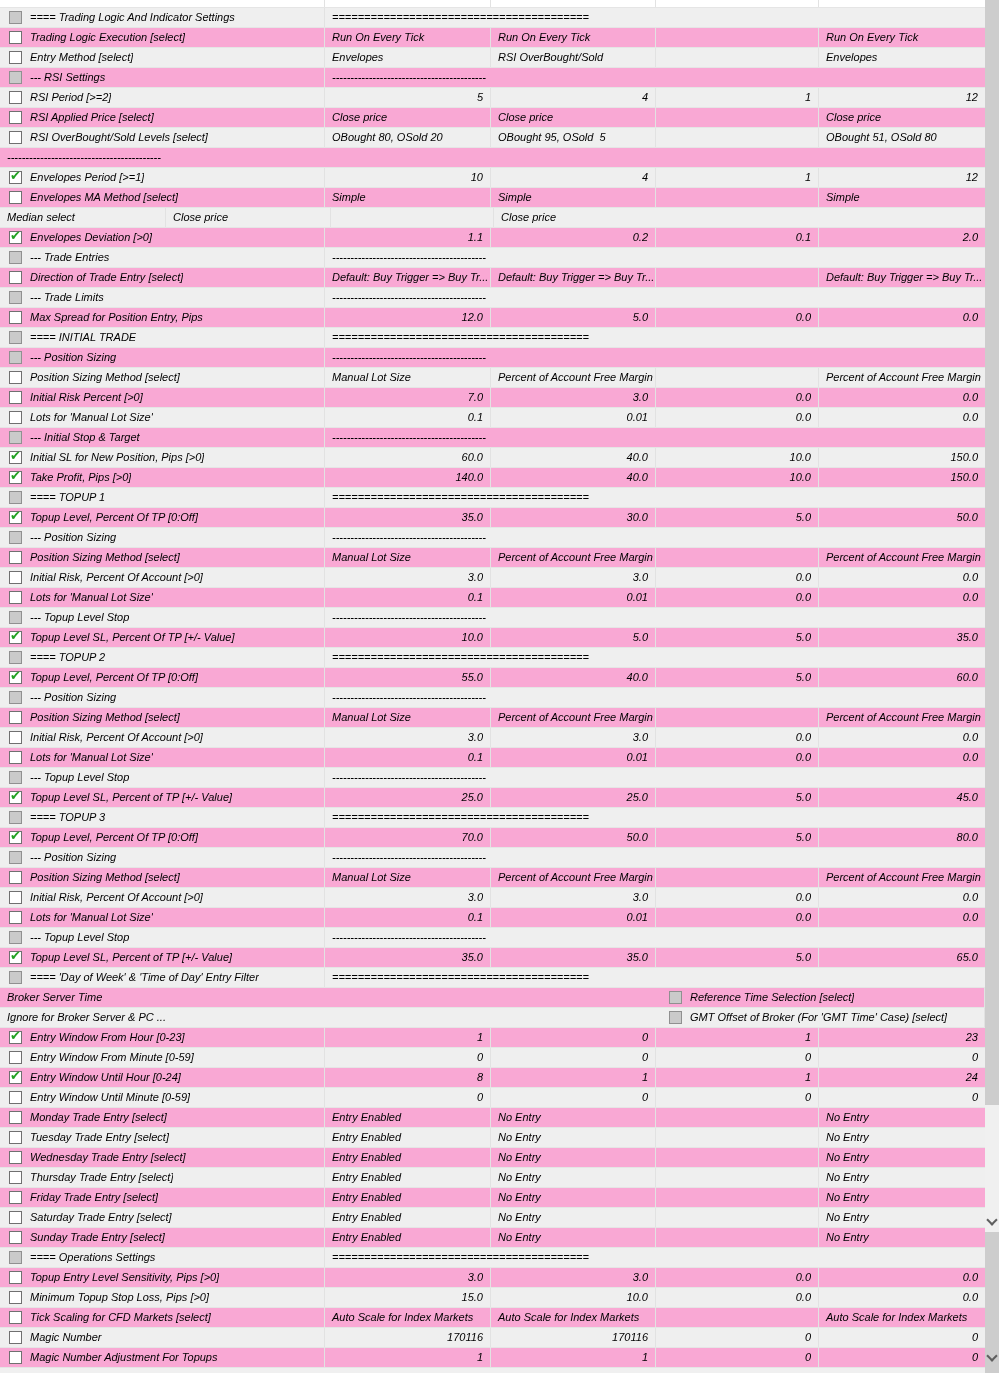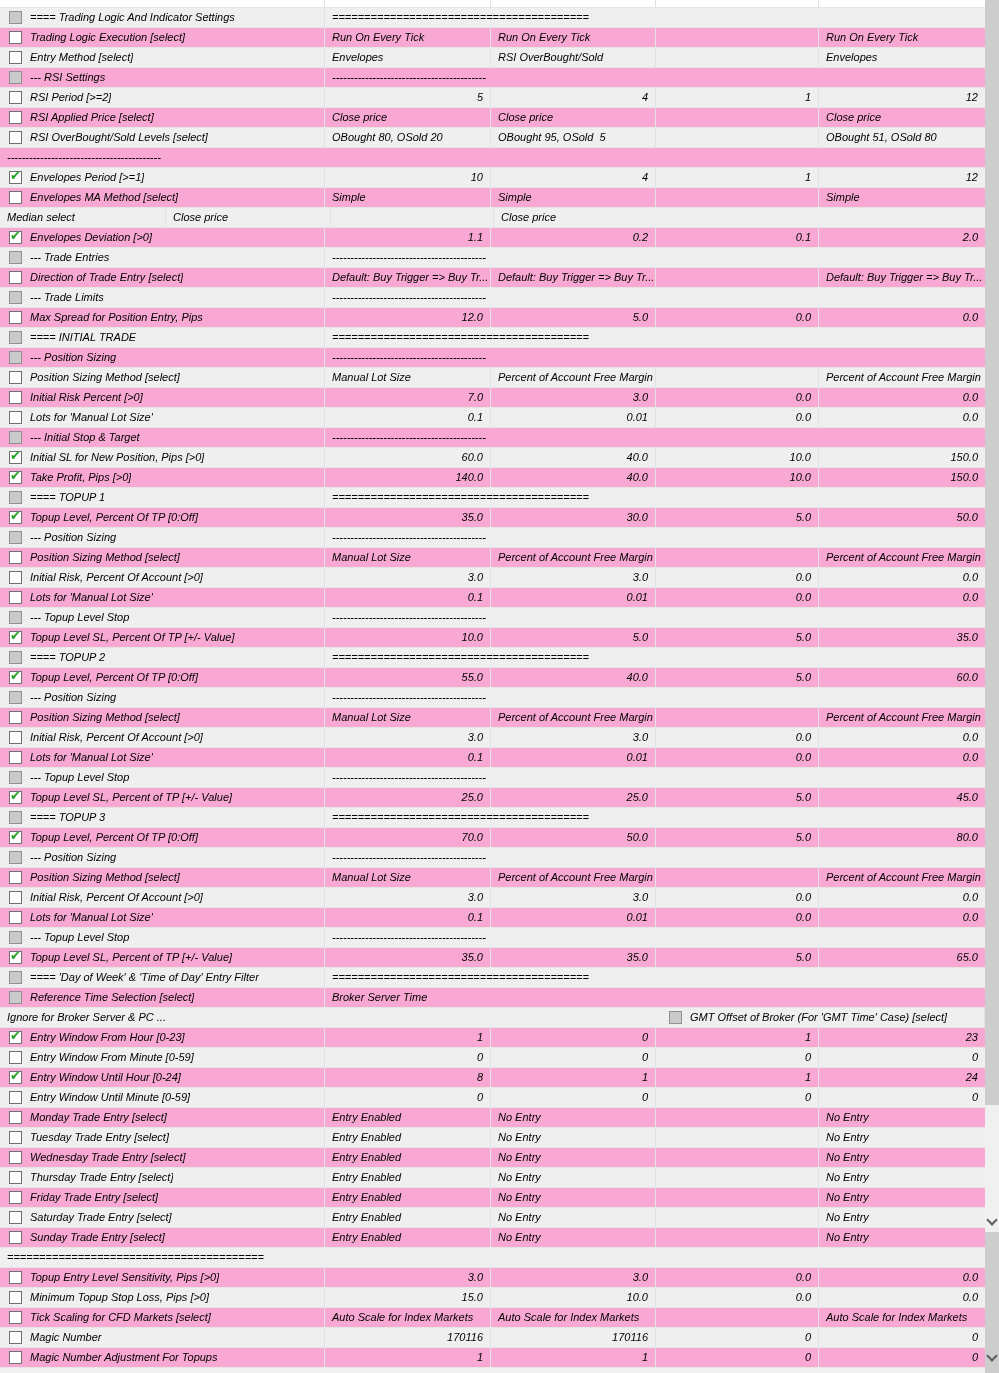--- a/index.html
+++ b/index.html
@@ -383,25 +383,25 @@
         <span class="nametext">Topup Level SL, Percent of TP [+/- Value]</span>
       </div>
     <div class="cell v num">35.0</div><div class="cell s num">35.0</div><div class="cell t num">5.0</div><div class="cell p num">65.0</div></div>
       <div class="row even">
       <div class="cell namecell">
         <span class="cbx disabled"></span>
         <span class="nametext">==== 'Day of Week' &amp; 'Time of Day' Entry Filter</span>
       </div>
     <div class="cell wide">========================================</div></div>
       <div class="row odd">
-      <div class="cell namecell">
+      <div class="cell wide">Broker Server Time</div>
+    <div class="cell namecell">
         <span class="cbx disabled"></span>
         <span class="nametext">Reference Time Selection [select]</span>
-      </div>
-    <div class="cell wide">Broker Server Time</div></div>
+      </div></div>
       <div class="row even">
       <div class="cell wide">Ignore for Broker Server &amp; PC ...</div>
     <div class="cell namecell">
         <span class="cbx disabled"></span>
         <span class="nametext">GMT Offset of Broker (For 'GMT Time' Case) [select]</span>
       </div></div>
       <div class="row odd">
       <div class="cell namecell">
         <span class="cbx"><span class="tick">✔</span></span>
         <span class="nametext">Entry Window From Hour [0-23]</span>
@@ -461,20 +461,24 @@
         <span class="nametext">Saturday Trade Entry [select]</span>
       </div>
     <div class="cell v">Entry Enabled</div><div class="cell s">No Entry</div><div class="cell t"></div><div class="cell p">No Entry</div></div>
       <div class="row odd">
       <div class="cell namecell">
         <span class="cbx"></span>
         <span class="nametext">Sunday Trade Entry [select]</span>
       </div>
     <div class="cell v">Entry Enabled</div><div class="cell s">No Entry</div><div class="cell t"></div><div class="cell p">No Entry</div></div>
       <div class="row even">
+      <div class="cell namecell">
+        <span class="cbx disabled"></span>
+        <span class="nametext">==== Operations Settings</span>
+      </div>
     <div class="cell wide">========================================</div></div>
       <div class="row odd">
       <div class="cell namecell">
         <span class="cbx"></span>
         <span class="nametext">Topup Entry Level Sensitivity, Pips [&gt;0]</span>
       </div>
     <div class="cell v num">3.0</div><div class="cell s num">3.0</div><div class="cell t num">0.0</div><div class="cell p num">0.0</div></div>
       <div class="row even">
       <div class="cell namecell">
         <span class="cbx"></span>

